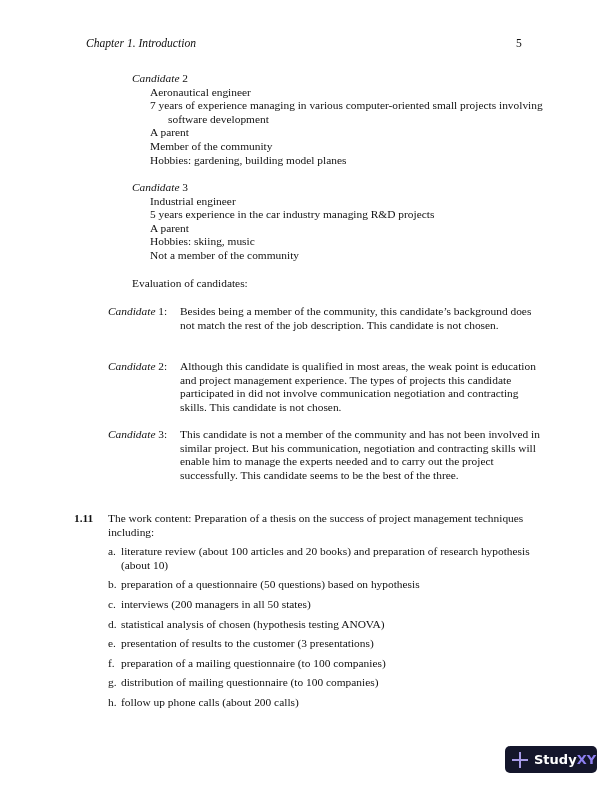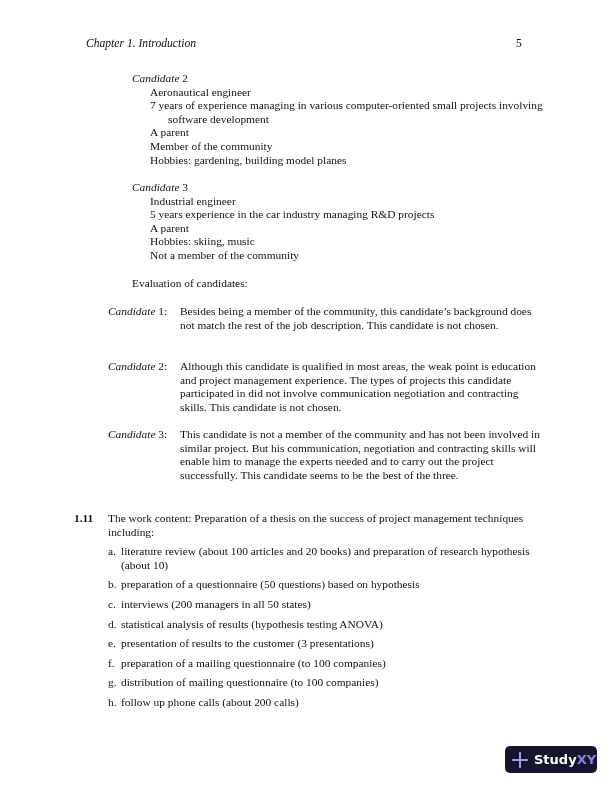--- a/index.html
+++ b/index.html
@@ -80,21 +80,21 @@
 <div class="item" style="top:578px;">
     <span class="ltr">b.</span>
     <span class="itxt">preparation of a questionnaire (50 questions) based on hypothesis</span>
   </div>
 <div class="item" style="top:598px;">
     <span class="ltr">c.</span>
     <span class="itxt">interviews (200 managers in all 50 states)</span>
   </div>
 <div class="item" style="top:618px;">
     <span class="ltr">d.</span>
-    <span class="itxt">statistical analysis of results (hypothesis testing ANOVA)</span>
+    <span class="itxt">statistical analysis of chosen (hypothesis testing ANOVA)</span>
   </div>
 <div class="item" style="top:637px;">
     <span class="ltr">e.</span>
     <span class="itxt">presentation of results to the customer (3 presentations)</span>
   </div>
 <div class="item" style="top:657px;">
     <span class="ltr">f.</span>
     <span class="itxt">preparation of a mailing questionnaire (to 100 companies)</span>
   </div>
 <div class="item" style="top:676px;">

